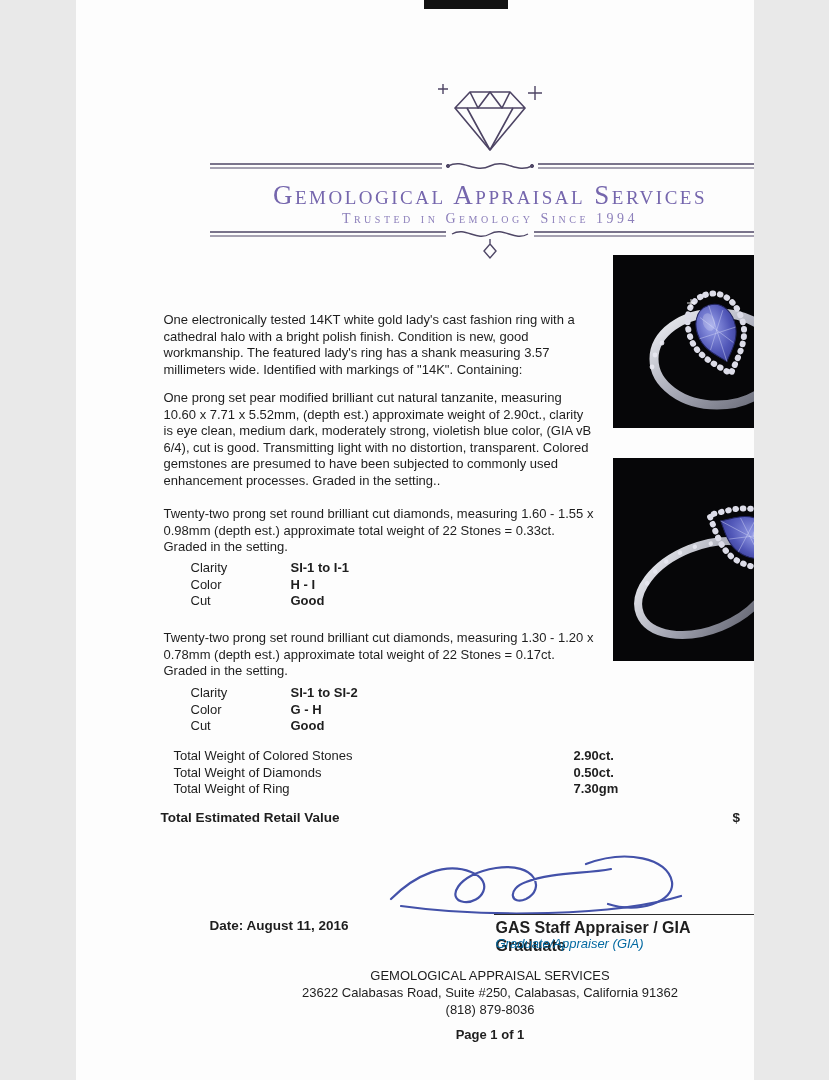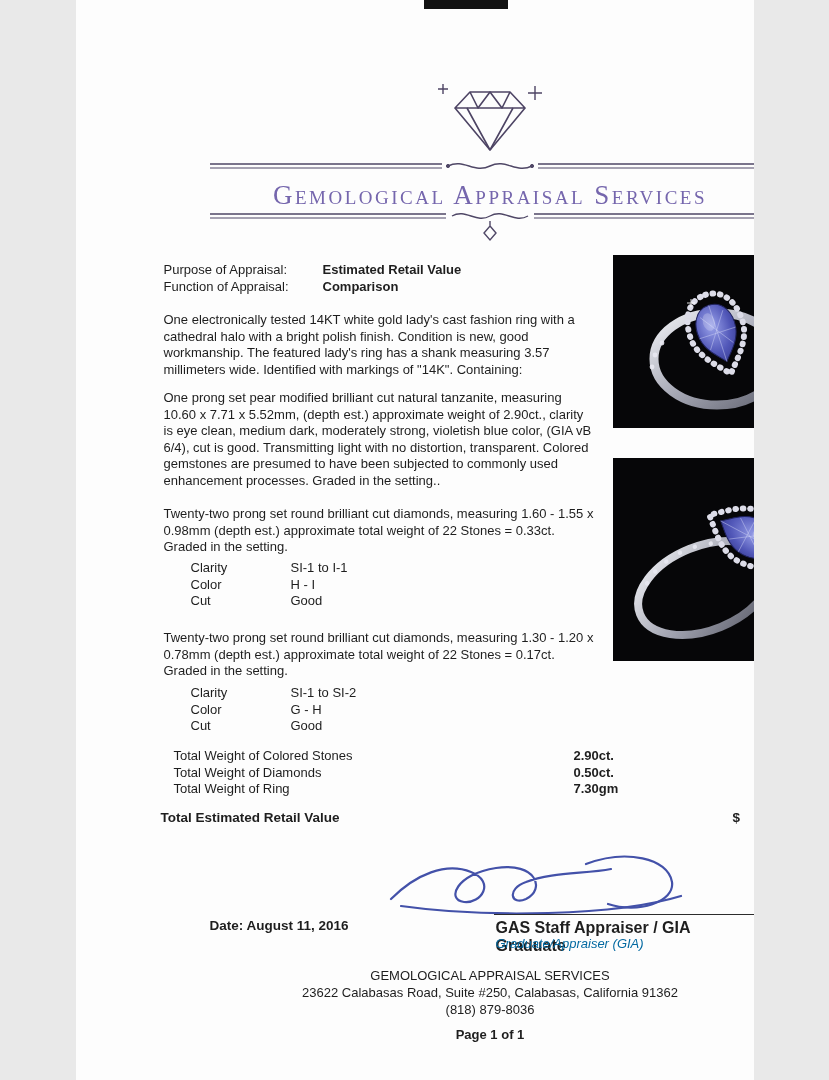--- a/index.html
+++ b/index.html
@@ -19,21 +19,21 @@
     letter-spacing:3.5px;color:#8d80bb;margin-top:2px;
   }
   
   .blk{position:absolute;font-size:13px;line-height:16.5px;}
   .kv-row{display:flex;}
   .kv-label{width:159px;}
   .kv-value{font-weight:bold;}
   .para{width:432px;}
   .spec-row{display:flex;gap:10px;}
   .spec-label{width:90px;}
-  .spec-value{font-weight:normal;}
+  .spec-value{font-weight:bold;}
   .tot-row{display:flex;line-height:16.5px;}
   .tot-label{width:400px;}
   .tot-value{width:90px;text-align:left;font-weight:bold;}
   .retail-row{position:absolute;left:85px;top:810px;width:660px;font-size:13.5px;}
   .retail-label{font-weight:bold;}
   .retail-cur{position:absolute;left:572px;top:0;font-weight:bold;}
   .retail-amt{position:absolute;left:602px;top:0;font-weight:bold;}
   
   .photo{position:absolute;background:#060608;}
   .photo1{left:537px;top:255px;width:208px;height:173px;}
@@ -76,41 +76,32 @@
       <svg width="560" height="16" viewBox="0 0 560 16" fill="none" stroke="#4f4766">
         <path d="M0 6 H232 M328 6 H560" stroke-width="1.6"></path>
         <path d="M0 10 H232 M328 10 H560" stroke-width="1"></path>
         <path d="M238 8 C254 0 264 16 280 8 C296 0 306 16 322 8" stroke-width="1.4"></path>
         <circle cx="238" cy="8" r="1.6" fill="#4f4766"></circle>
           <circle cx="322" cy="8" r="1.6" fill="#4f4766"></circle>
       </svg>
     </span>
 
     <div class="brand-title">Gemological Appraisal Services</div>
+    <div class="brand-tagline">Trusted in Gemology Since 1994</div>
 
     <span>
       <svg width="560" height="34" viewBox="0 0 560 34" fill="none" stroke="#4f4766">
         <path d="M0 5 H236 M324 5 H560" stroke-width="1.6"></path>
         <path d="M0 9 H236 M324 9 H560" stroke-width="1"></path>
         <path d="M242 7 C256 -1 266 15 280 7 C294 -1 304 15 318 7" stroke-width="1.4"></path>
         <path d="M280 12 L280 17 M280 17 L286 24 L280 31 L274 24 Z" stroke-width="1.4"></path>
       </svg>
     </span>
   </div>
 
-  <div class="blk" style="left:88px;top:262px;">
-    <div class="kv-row">
-      <span class="kv-label">Purpose of Appraisal:</span>
-      <span class="kv-value">Estimated Retail Value</span>
-    </div>
-    <div class="kv-row">
-      <span class="kv-label">Function of Appraisal:</span>
-      <span class="kv-value">Comparison</span>
-    </div>
-  </div>
 
   <div class="blk para" style="left:88px;top:312px;">One electronically tested 14KT white gold lady's cast fashion ring with a cathedral halo with a bright polish finish. Condition is new, good workmanship. The featured lady's ring has a shank measuring 3.57 millimeters wide. Identified with markings of "14K".  Containing:</div>
   <div class="blk para" style="left:88px;top:390px;">One prong set pear modified brilliant cut natural tanzanite, measuring 10.60 x 7.71 x 5.52mm, (depth est.) approximate weight of 2.90ct., clarity is eye clean, medium dark, moderately strong, violetish blue color, (GIA vB 6/4), cut is good. Transmitting light with no distortion, transparent. Colored gemstones are presumed to have been subjected to commonly used enhancement processes. Graded in the setting..</div>
   <div class="blk para" style="left:88px;top:506px;">Twenty-two prong set round brilliant cut diamonds, measuring 1.60 - 1.55 x 0.98mm (depth est.) approximate total weight of 22 Stones = 0.33ct. Graded in the setting.</div>
 
   <div class="blk" style="left:115px;top:560px;">
     <div class="spec-row">
       <span class="spec-label">Clarity</span>
       <span class="spec-value">SI-1 to I-1</span>
     </div>

